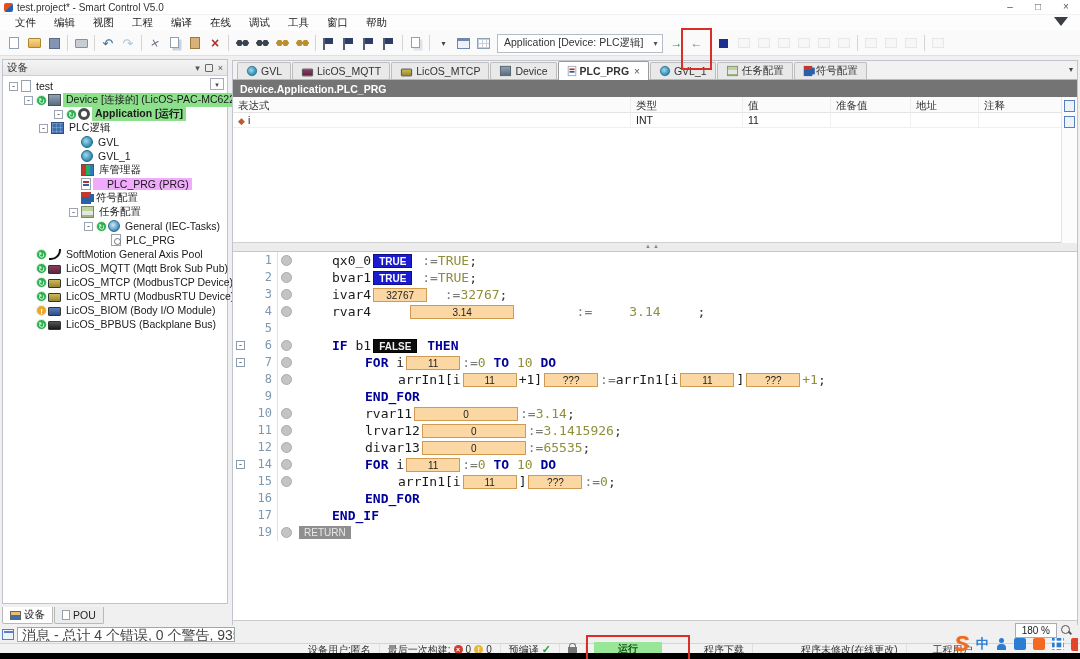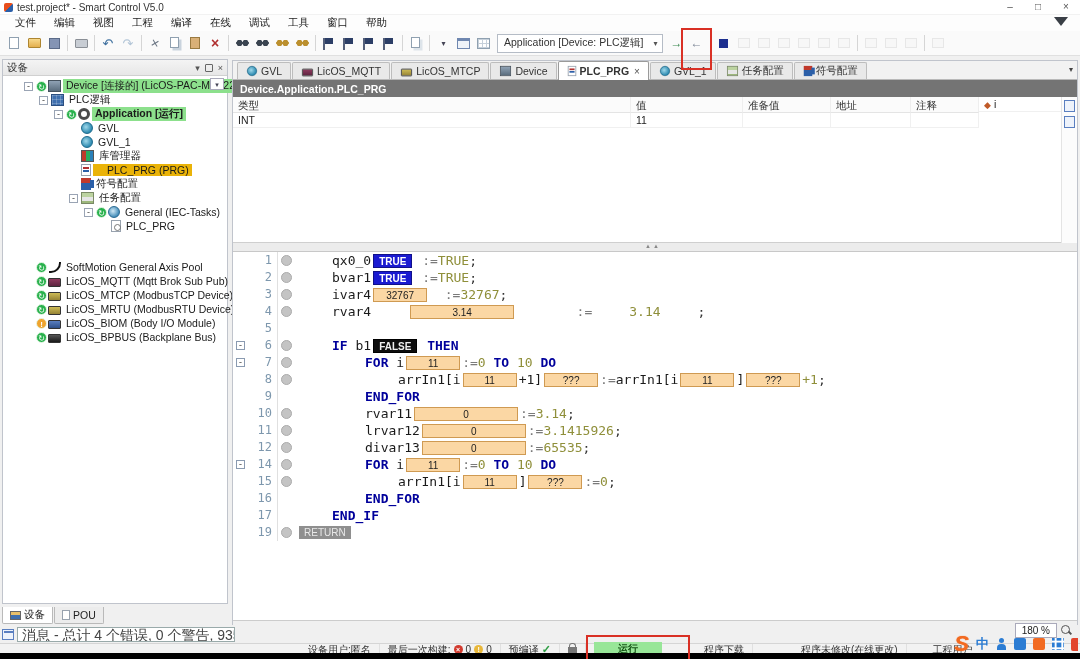--- a/index.html
+++ b/index.html
@@ -69,21 +69,21 @@
     display:flex; align-items:center; padding:0 4px; font-size:10.5px; color:#333; }
   .lp-hicons { margin-left:auto; display:flex; gap:5px; align-items:center; color:#555; }
   .lp-hicon { font-size:9px; line-height:10px; }
   .pin-ic { width:8px; height:8px; border:1px solid #666; border-radius:1px; }
   .tree { padding:3px 0 0 2px; position:relative; }
   .tree-combo { position:absolute; top:2px; right:3px; width:14px; height:12px; border:1px solid #aab;
     background:#fff; font-size:7px; color:#445; text-align:center; line-height:11px; }
   .trow { height:14px; display:flex; align-items:center; white-space:nowrap; }
   .trow .lbl { padding:0 3px; font-size:10.5px; color:#1a1a1a; }
   .trow .lbl.hl-green { background:#8ce08c; }
-  .trow .lbl.hl-sel { background:#eab308;padding-left:14px; }
+  .trow .lbl.hl-sel { background:#f0abfc;padding-left:14px; }
   .trow .lbl.b { font-weight:bold; }
   .exp { width:9px; height:9px; border:1px solid #9aa4b4; background:#fff; color:#444; font-size:9px;
     line-height:7px; text-align:center; margin-right:3px; flex:none; }
   .exp::before { content:"-"; }
   .exp-ph { width:12px; flex:none; }
   .runc { width:11px; height:11px; border-radius:50%; background:#28b14c; color:#fff; font-size:8px;
     line-height:11px; text-align:center; margin-right:1px; flex:none; border:1px solid #e8f8e8;}
   .runc::before { content:"↻"; }
   .runc.warn { background:#efa42d; }
   .runc.warn::before { content:"!"; font-weight:bold; font-size:8px; }
@@ -365,37 +365,42 @@
   <div class="lp-header">
     <span>设备</span>
     <span class="lp-hicons">
       <span class="lp-hicon">▾</span>
       <span class="pin-ic"></span>
       <span class="lp-hicon">×</span>
     </span>
   </div>
   <div class="tree" id="tree">
     <div class="tree-combo">▾</div>
+  <div class="trow" style="padding-left: 4px;">
+        <span class="exp"></span>
+        <span class="tic ic-project"></span>
+        <span class="lbl">test</span>
+      </div>
       <div class="trow" style="padding-left: 19px;">
         <span class="exp"></span>
         <span class="runc"></span>
         <span class="tic ic-device"></span>
         <span class="lbl hl-green">Device [连接的] (LicOS-PAC-MC622)</span>
       </div>
-      <div class="trow" style="padding-left: 34px;">
-        <span class="exp"></span>
-        <span class="tic ic-plclogic"></span>
-        <span class="lbl">PLC逻辑</span>
-      </div>
       <div class="trow" style="padding-left: 49px;">
         <span class="exp"></span>
         <span class="runc"></span>
         <span class="tic ic-app"></span>
         <span class="lbl hl-green b">Application [运行]</span>
       </div>
+      <div class="trow" style="padding-left: 34px;">
+        <span class="exp"></span>
+        <span class="tic ic-plclogic"></span>
+        <span class="lbl">PLC逻辑</span>
+      </div>
       <div class="trow" style="padding-left: 64px;">
         <span class="exp-ph"></span>
         <span class="tic ic-gvl"></span>
         <span class="lbl">GVL</span>
       </div>
       <div class="trow" style="padding-left: 64px;">
         <span class="exp-ph"></span>
         <span class="tic ic-gvl"></span>
         <span class="lbl">GVL_1</span>
       </div>
@@ -423,21 +428,21 @@
         <span class="exp"></span>
         <span class="runc"></span>
         <span class="tic ic-maintask"></span>
         <span class="lbl">General (IEC-Tasks)</span>
       </div>
       <div class="trow" style="padding-left: 94px;">
         <span class="exp-ph"></span>
         <span class="tic ic-prgref"></span>
         <span class="lbl">PLC_PRG</span>
       </div>
-      <div class="trow" style="padding-left: 19px; margin-top: 27px;">
+      <div class="trow" style="padding-left: 19px;">
         <span class="exp-ph"></span>
         <span class="runc"></span>
         <span class="tic ic-softmotion"></span>
         <span class="lbl">SoftMotion General Axis Pool</span>
       </div>
       <div class="trow" style="padding-left: 19px;">
         <span class="exp-ph"></span>
         <span class="runc"></span>
         <span class="tic ic-chip-mqtt"></span>
         <span class="lbl">LicOS_MQTT (Mqtt Brok Sub Pub)</span>
@@ -502,20 +507,21 @@
       </div>
       <div class="tab">
         <span class="tic ic-sym"></span>
         <span>符号配置</span>
       </div>
       <div class="tab-dd">▾</div>
   </div>
   <div class="breadcrumb">Device.Application.PLC_PRG</div>
   <div class="watch">
     <div class="wgrid" id="watch-grid">
+        <div class="wh">表达式</div>
         <div class="wh">类型</div>
         <div class="wh">值</div>
         <div class="wh">准备值</div>
         <div class="wh">地址</div>
         <div class="wh">注释</div>
         <div class="wc"><span class="wdiamond">◆</span>i</div>
         <div class="wc">INT</div>
         <div class="wc">11</div>
         <div class="wc"></div>
         <div class="wc"></div>

